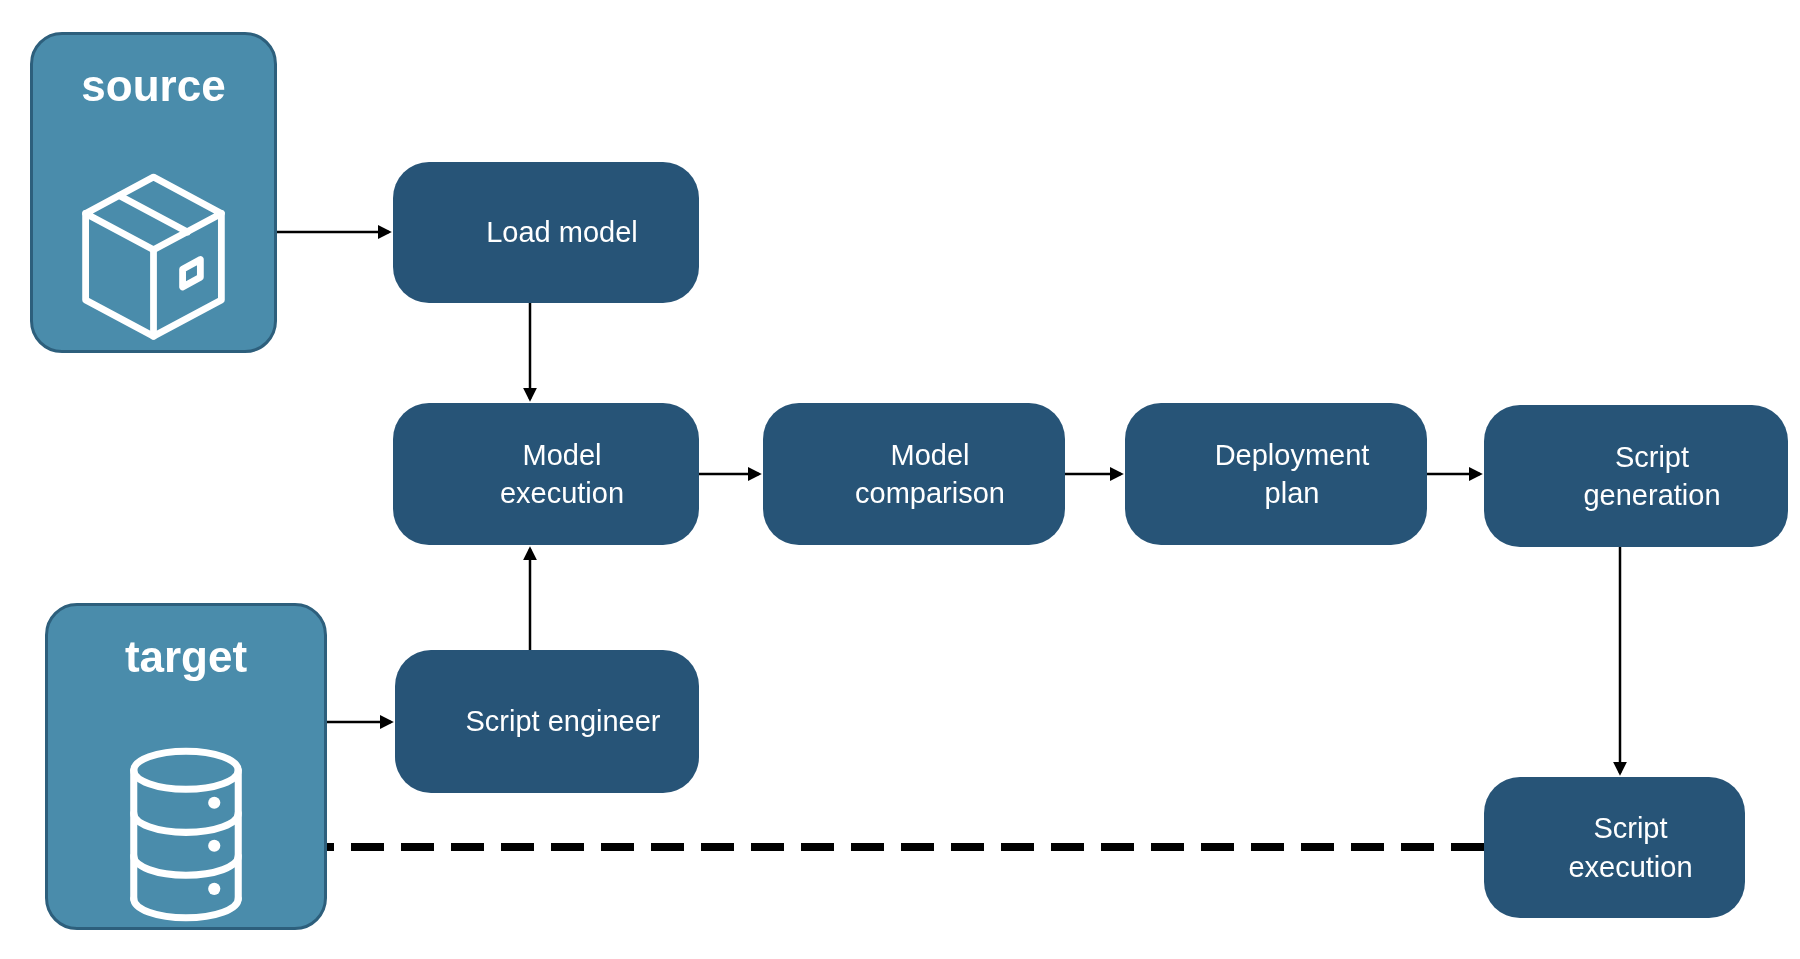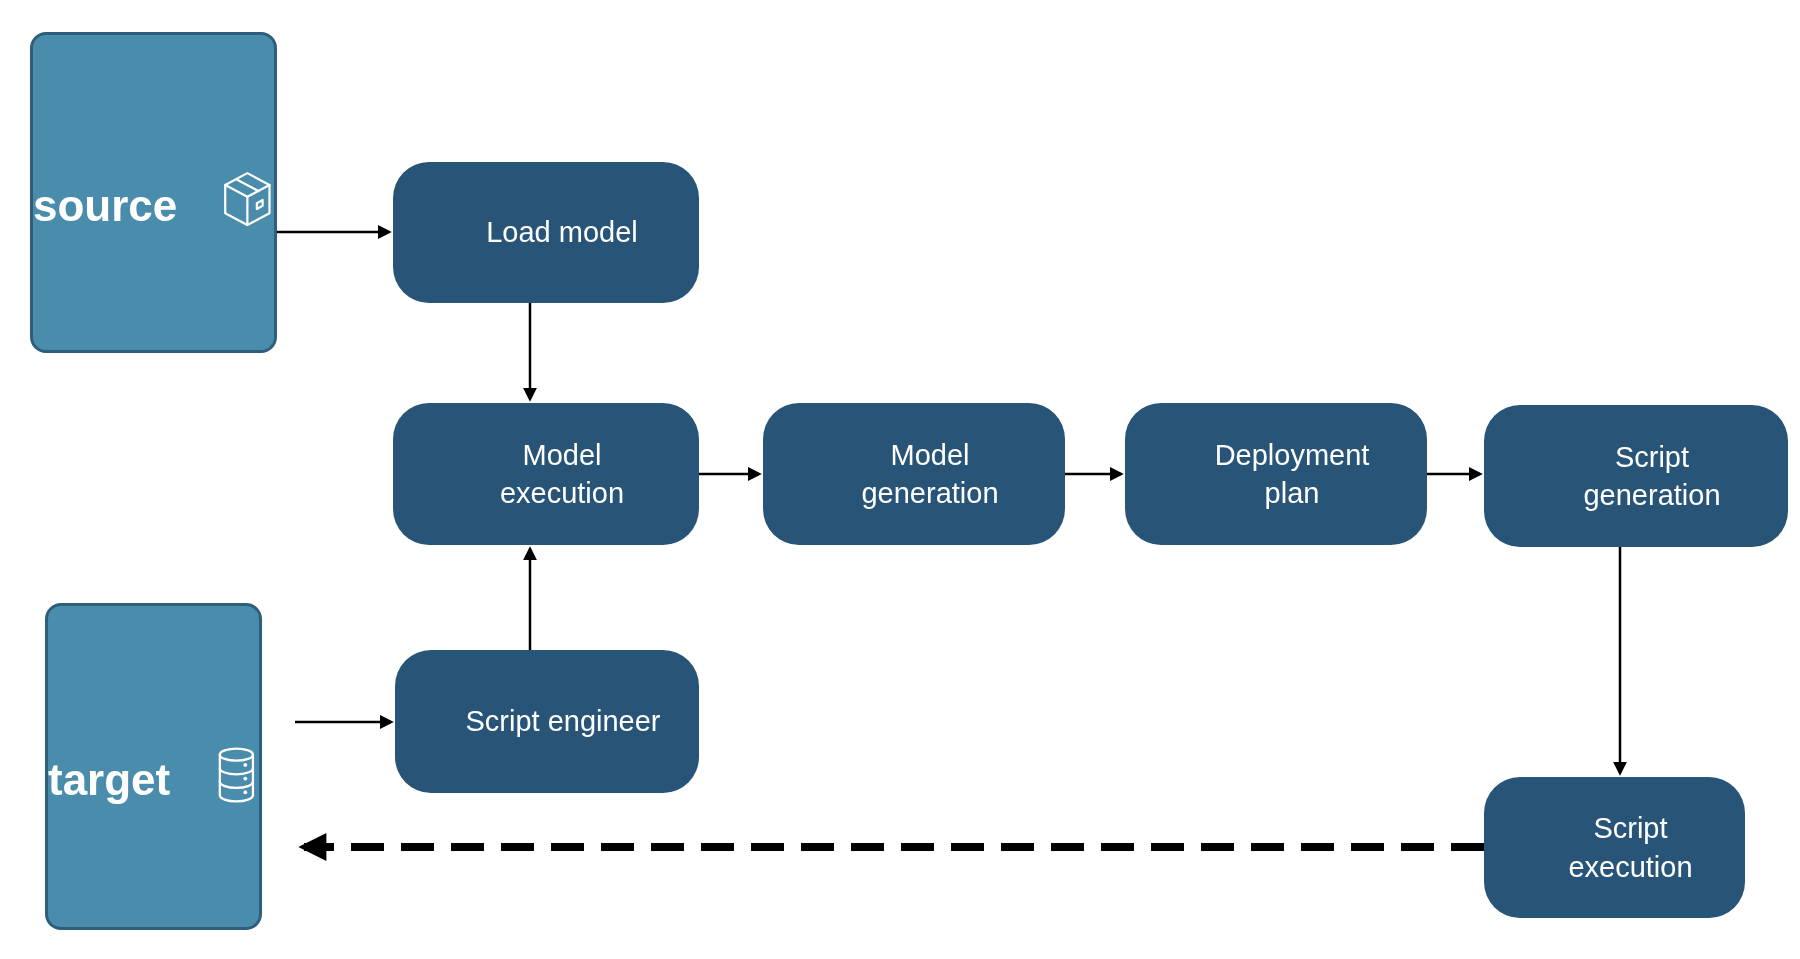--- a/index.html
+++ b/index.html
@@ -47,30 +47,30 @@
   .n-differences{ left: 763px;  top: 403px; width: 270px; height: 142px; }
   .n-deployment { left: 1125px; top: 403px; width: 270px; height: 142px; }
   .n-generation { left: 1484px; top: 405px; width: 272px; height: 142px; text-align: center; }
   .n-reverse    { left: 395px;  top: 650px; width: 272px; height: 143px; }
   .n-execution  { left: 1484px; top: 777px; width: 229px; height: 141px; }
 
   .endpoint {
     position: absolute;
     background: var(--endpoint-fill, #4a8cab);
     border: 3px solid var(--endpoint-border, #2d5f7c);
-    border-radius: 16px;
+    border-radius: 32px;
     box-sizing: border-box;
     display: flex;
-    flex-direction: row;
+    flex-direction: column;
     align-items: center;
     color: var(--text, #fff);
     gap: 44px;
   }
   .ep-source { left: 30px; top: 32px;  width: 247px; height: 321px; }
-  .ep-target { left: 45px; top: 603px; width: 217px; height: 327px; }
+  .ep-target { left: 45px; top: 603px; width: 282px; height: 327px; }
   .ep-label {
     font-weight: bold;
     font-size: 44px;
     margin-top: 26px;
   }
   .ep-source .ep-icon { margin-top: 14px; }
   .ep-target .ep-icon { margin-top: 16px; }
   .ep-icon { stroke: var(--text, #fff); fill: none; stroke-linejoin: round; stroke-linecap: round; }
   .ep-icon .dot { fill: var(--text, #fff); stroke: none; }
 </style>
@@ -125,21 +125,21 @@
     </svg>
   </div>
 
   <div class="node n-load">
     <div class="label">Load model</div>
   </div>
   <div class="node n-comparison">
     <div class="label">Model execution</div>
   </div>
   <div class="node n-differences">
-    <div class="label">Model generation</div>
+    <div class="label">Model comparison</div>
   </div>
   <div class="node n-deployment">
     <div class="label">Deployment plan</div>
   </div>
   <div class="node n-generation">
     <div class="label">Script generation</div>
   </div>
   <div class="node n-reverse">
     <div class="label">Script engineer</div>
   </div>

